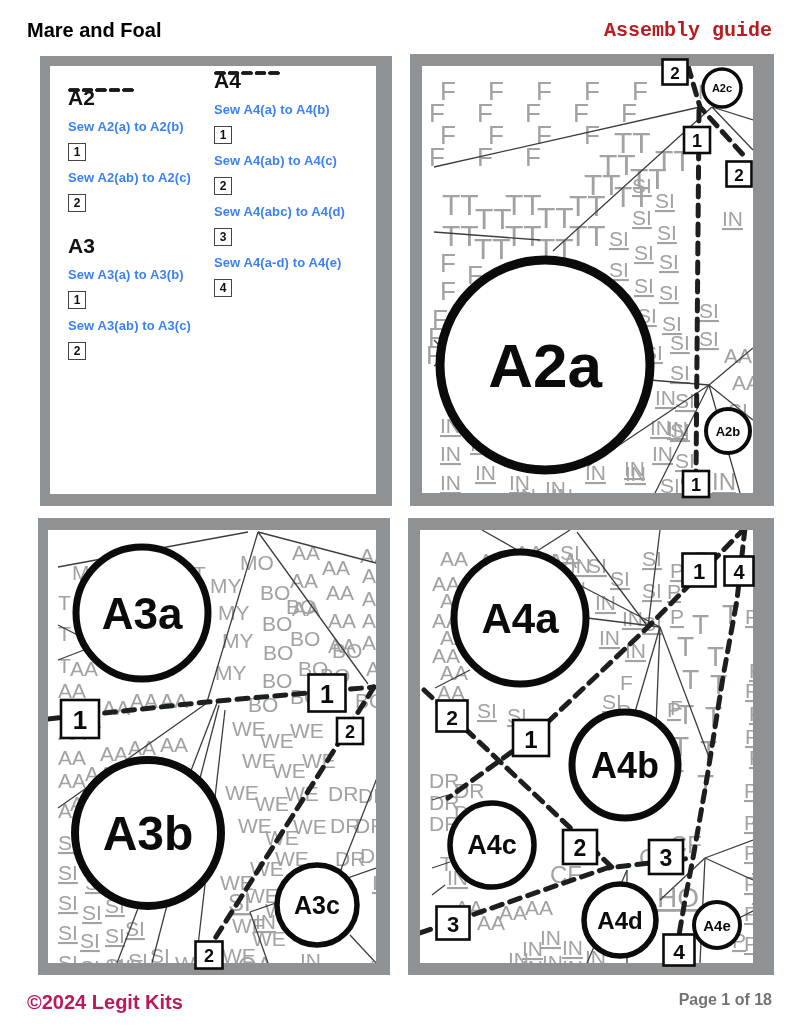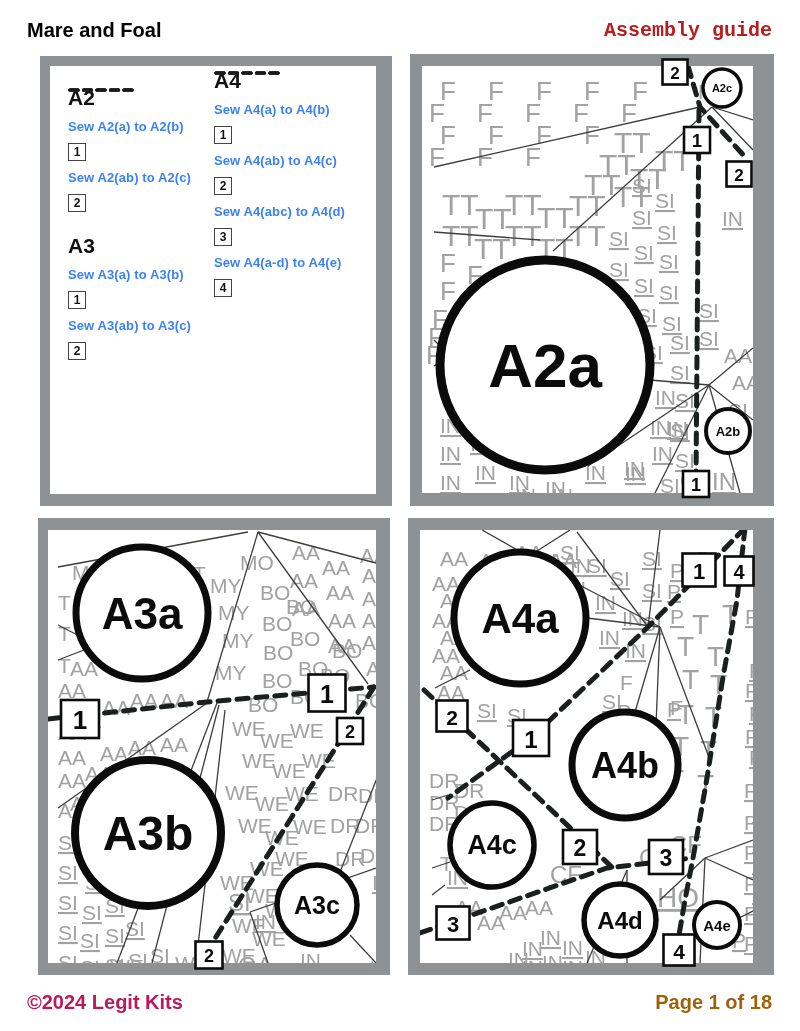--- a/index.html
+++ b/index.html
@@ -1,20 +1,20 @@
 <!DOCTYPE html>
 <html><head>
 <meta charset="utf-8">
 <style>
   html,body{margin:0;padding:0;background:#ffffff;}
   body{width:800px;height:1031px;position:relative;font-family:"Liberation Sans",sans-serif;overflow:hidden;}
   .hdr-left{position:absolute;left:27px;top:19px;font-size:20px;font-weight:bold;color:#000;}
   .hdr-right{position:absolute;right:28px;top:19px;font-size:20px;font-weight:bold;color:#b91c1c;font-family:Liberation Mono, monospace;}
   .ftr-left{position:absolute;left:27px;top:991px;font-size:20px;font-weight:bold;color:#be185d;}
-  .ftr-right{position:absolute;right:28px;top:991px;font-size:20px;font-weight:bold;color:#a16207;}
+  .ftr-right{position:absolute;right:28px;top:991px;font-size:16px;font-weight:bold;color:#737373;}
   .panel{position:absolute;box-sizing:border-box;}
   .panel svg{position:absolute;left:0;top:0;}
   
   #instr{background:#8f9294;}
   #instr .inner{position:absolute;background:#fff;}
   .icol{position:absolute;top:0;}
   .isec-head{font-size:21px;font-weight:bold;color:#111;margin:0 0 6px 0;}
   .isec{margin-bottom:22px;}
   .istep-label{font-size:13px;font-weight:bold;color:#3b82f6;margin:9px 0 9px 0;letter-spacing:0.1px;}
   .istep-row{display:flex;align-items:center;height:18px;margin:0 0 4px 0;}

